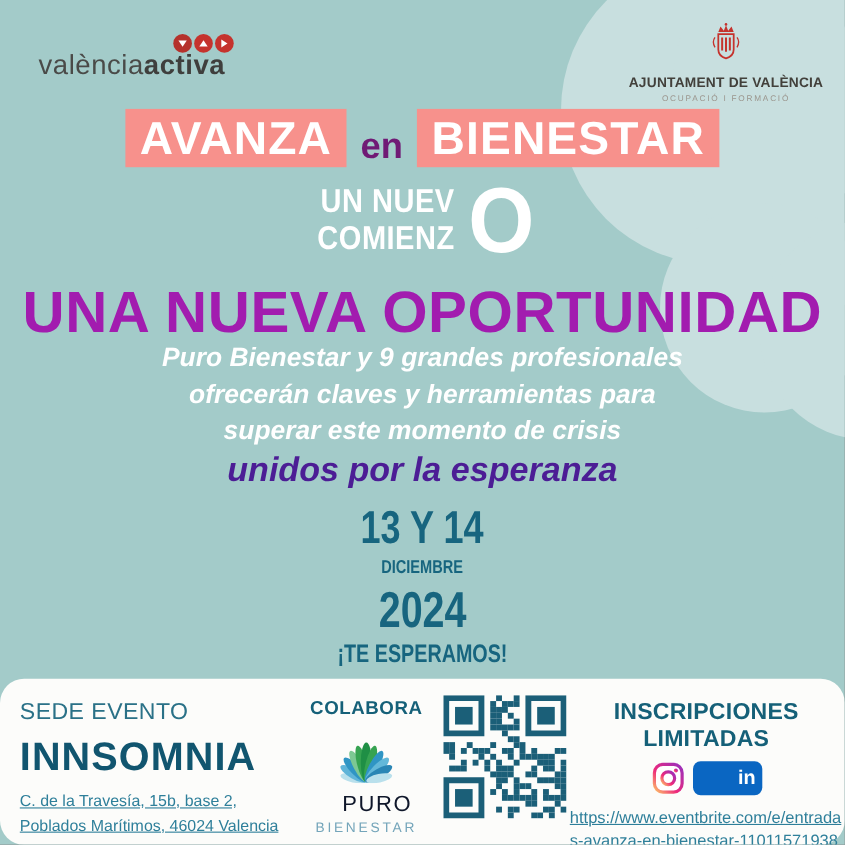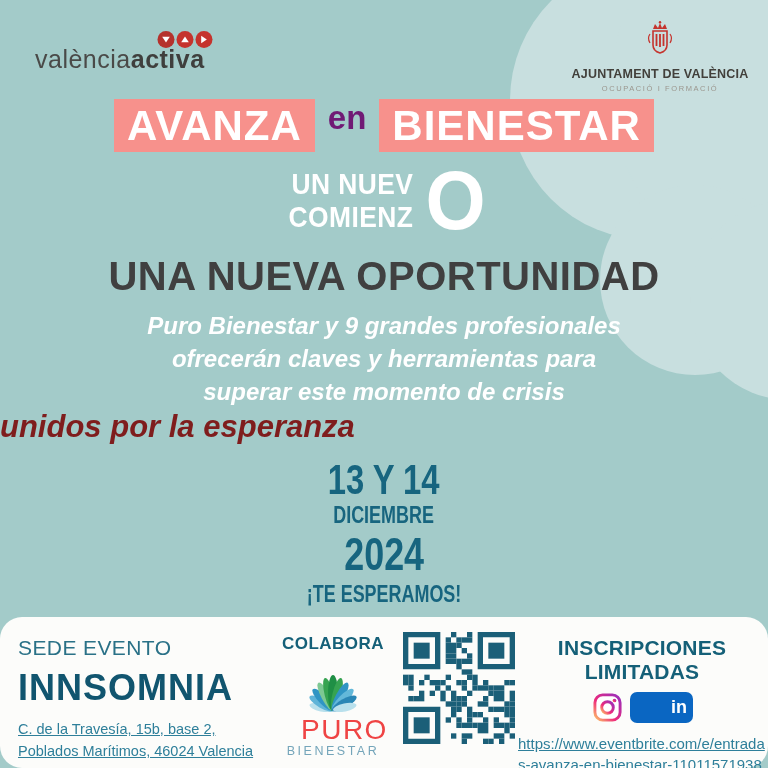--- a/index.html
+++ b/index.html
@@ -10,49 +10,49 @@
   
   .va-logo{position:absolute;left:35px;top:30px;}
   .va-icons{position:absolute;left:122px;top:0;}
   .va-word{position:relative;top:15px;font-size:25px;color:#4a4a48;letter-spacing:.5px;}
   .va-word .b{font-weight:bold;color:#3f3f3d;}
   .ajt{position:absolute;left:558px;top:20px;width:204px;text-align:center;}
   .ajt-name{font-size:12.5px;font-weight:bold;color:#42403b;letter-spacing:.2px;margin-top:3px;}
   .ajt-dept{font-size:7.5px;color:#9b968e;letter-spacing:1.6px;margin-top:3px;}
 
   
-  .title-row{position:absolute;left:0;right:0;top:99px;display:flex;justify-content:center;align-items:flex-start;gap:13px;border-radius:20px;}
+  .title-row{position:absolute;left:0;right:0;top:99px;display:flex;justify-content:center;align-items:flex-end;gap:13px;border-radius:20px;}
   .tblock{background:#f7918c;color:#fff;font-weight:bold;font-size:42px;line-height:53px;padding:0 13px;letter-spacing:1px;}
   .ten{color:#701a75;font-weight:bold;font-size:33px;}
 
   
   .sub{position:absolute;left:0;right:0;top:167px;display:flex;justify-content:center;align-items:center;color:#fff;}
   .sub-lines{text-align:right;font-weight:bold;font-size:30px;line-height:33px;transform:scaleX(.88);letter-spacing:.5px;}
   .sub-o{font-weight:bold;font-size:84px;line-height:66px;transform:scaleX(.92);margin-left:1px;}
 
-  .headline{position:absolute;left:0;right:0;top:254px;text-align:center;color:#404040;font-weight:bold;font-size:40px;letter-spacing:.5px;}
+  .headline{position:absolute;left:0;right:0;top:254px;text-align:center;color:#a21caf;font-weight:bold;font-size:53px;letter-spacing:.5px;}
   .desc{position:absolute;left:0;right:0;top:309px;text-align:center;color:#fff;font-style:italic;font-weight:bold;font-size:24px;line-height:33px;}
-  .tagline{position:absolute;left:0;right:0;top:409px;text-align:left;color:#7f1d1d;font-style:italic;font-weight:bold;font-size:31px;}
+  .tagline{position:absolute;left:0;right:0;top:409px;text-align:center;color:#4c1d95;font-style:italic;font-weight:bold;font-size:31px;}
 
   .dateblk{position:absolute;left:0;right:0;top:457px;text-align:center;color:#17657f;font-weight:bold;}
   .dateblk>div>span{display:inline-block;transform:scaleX(.78);}
   .d-days{font-size:42px;line-height:45px;}
-  .d-month{font-size:23px;line-height:27px;}
+  .d-month{font-size:17px;line-height:27px;}
   .d-year{font-size:46px;line-height:50px;}
   .d-cta{font-size:23px;line-height:26px;margin-top:2px;}
 
   
   .footer{position:absolute;left:0;right:0;top:617px;bottom:0;background:#fcfcfa;border-radius:22px;}
   .venue{position:absolute;left:18px;top:19px;width:252px;}
   .venue-label{font-size:21px;color:#2a7187;letter-spacing:.4px;}
   .venue-name{font-size:36px;font-weight:bold;color:#11556f;letter-spacing:1px;margin-top:7px;}
   .venue-addr{display:block;font-size:14.5px;color:#2e7f9a;text-decoration:underline;line-height:22px;margin-top:9px;}
   .colab{position:absolute;left:281px;top:17px;width:104px;text-align:center;}
   .colab-label{font-size:17px;font-weight:bold;color:#156078;letter-spacing:.5px;}
-  .brand1{font-size:28px;color:#ef4444;letter-spacing:1.5px;line-height:28px;margin-left:20px;}
+  .brand1{font-size:20px;color:#0f172a;letter-spacing:1.5px;line-height:28px;margin-left:20px;}
   .brand2{font-size:12.5px;color:#74a5ba;letter-spacing:2.5px;line-height:15px;}
   .qr{position:absolute;left:403px;top:15px;width:112px;height:112px;}
   .reg{position:absolute;left:518px;top:19px;width:248px;text-align:center;}
   .reg-label{font-size:21px;font-weight:bold;color:#156078;letter-spacing:.2px;}
   .social{display:flex;justify-content:center;gap:7px;margin-top:8px;}
   .li-icon{width:27px;height:31px;background:#0a66c2;border-radius:7px;color:#fff;font-weight:bold;font-size:18px;
            display:flex;align-items:center;justify-content:center;padding-left:36px;}
   .reg-link{display:block;text-align:left;font-size:15px;color:#2e7f9a;text-decoration:underline;line-height:21px;
             margin-top:10px;word-break:break-all;}
 </style>

